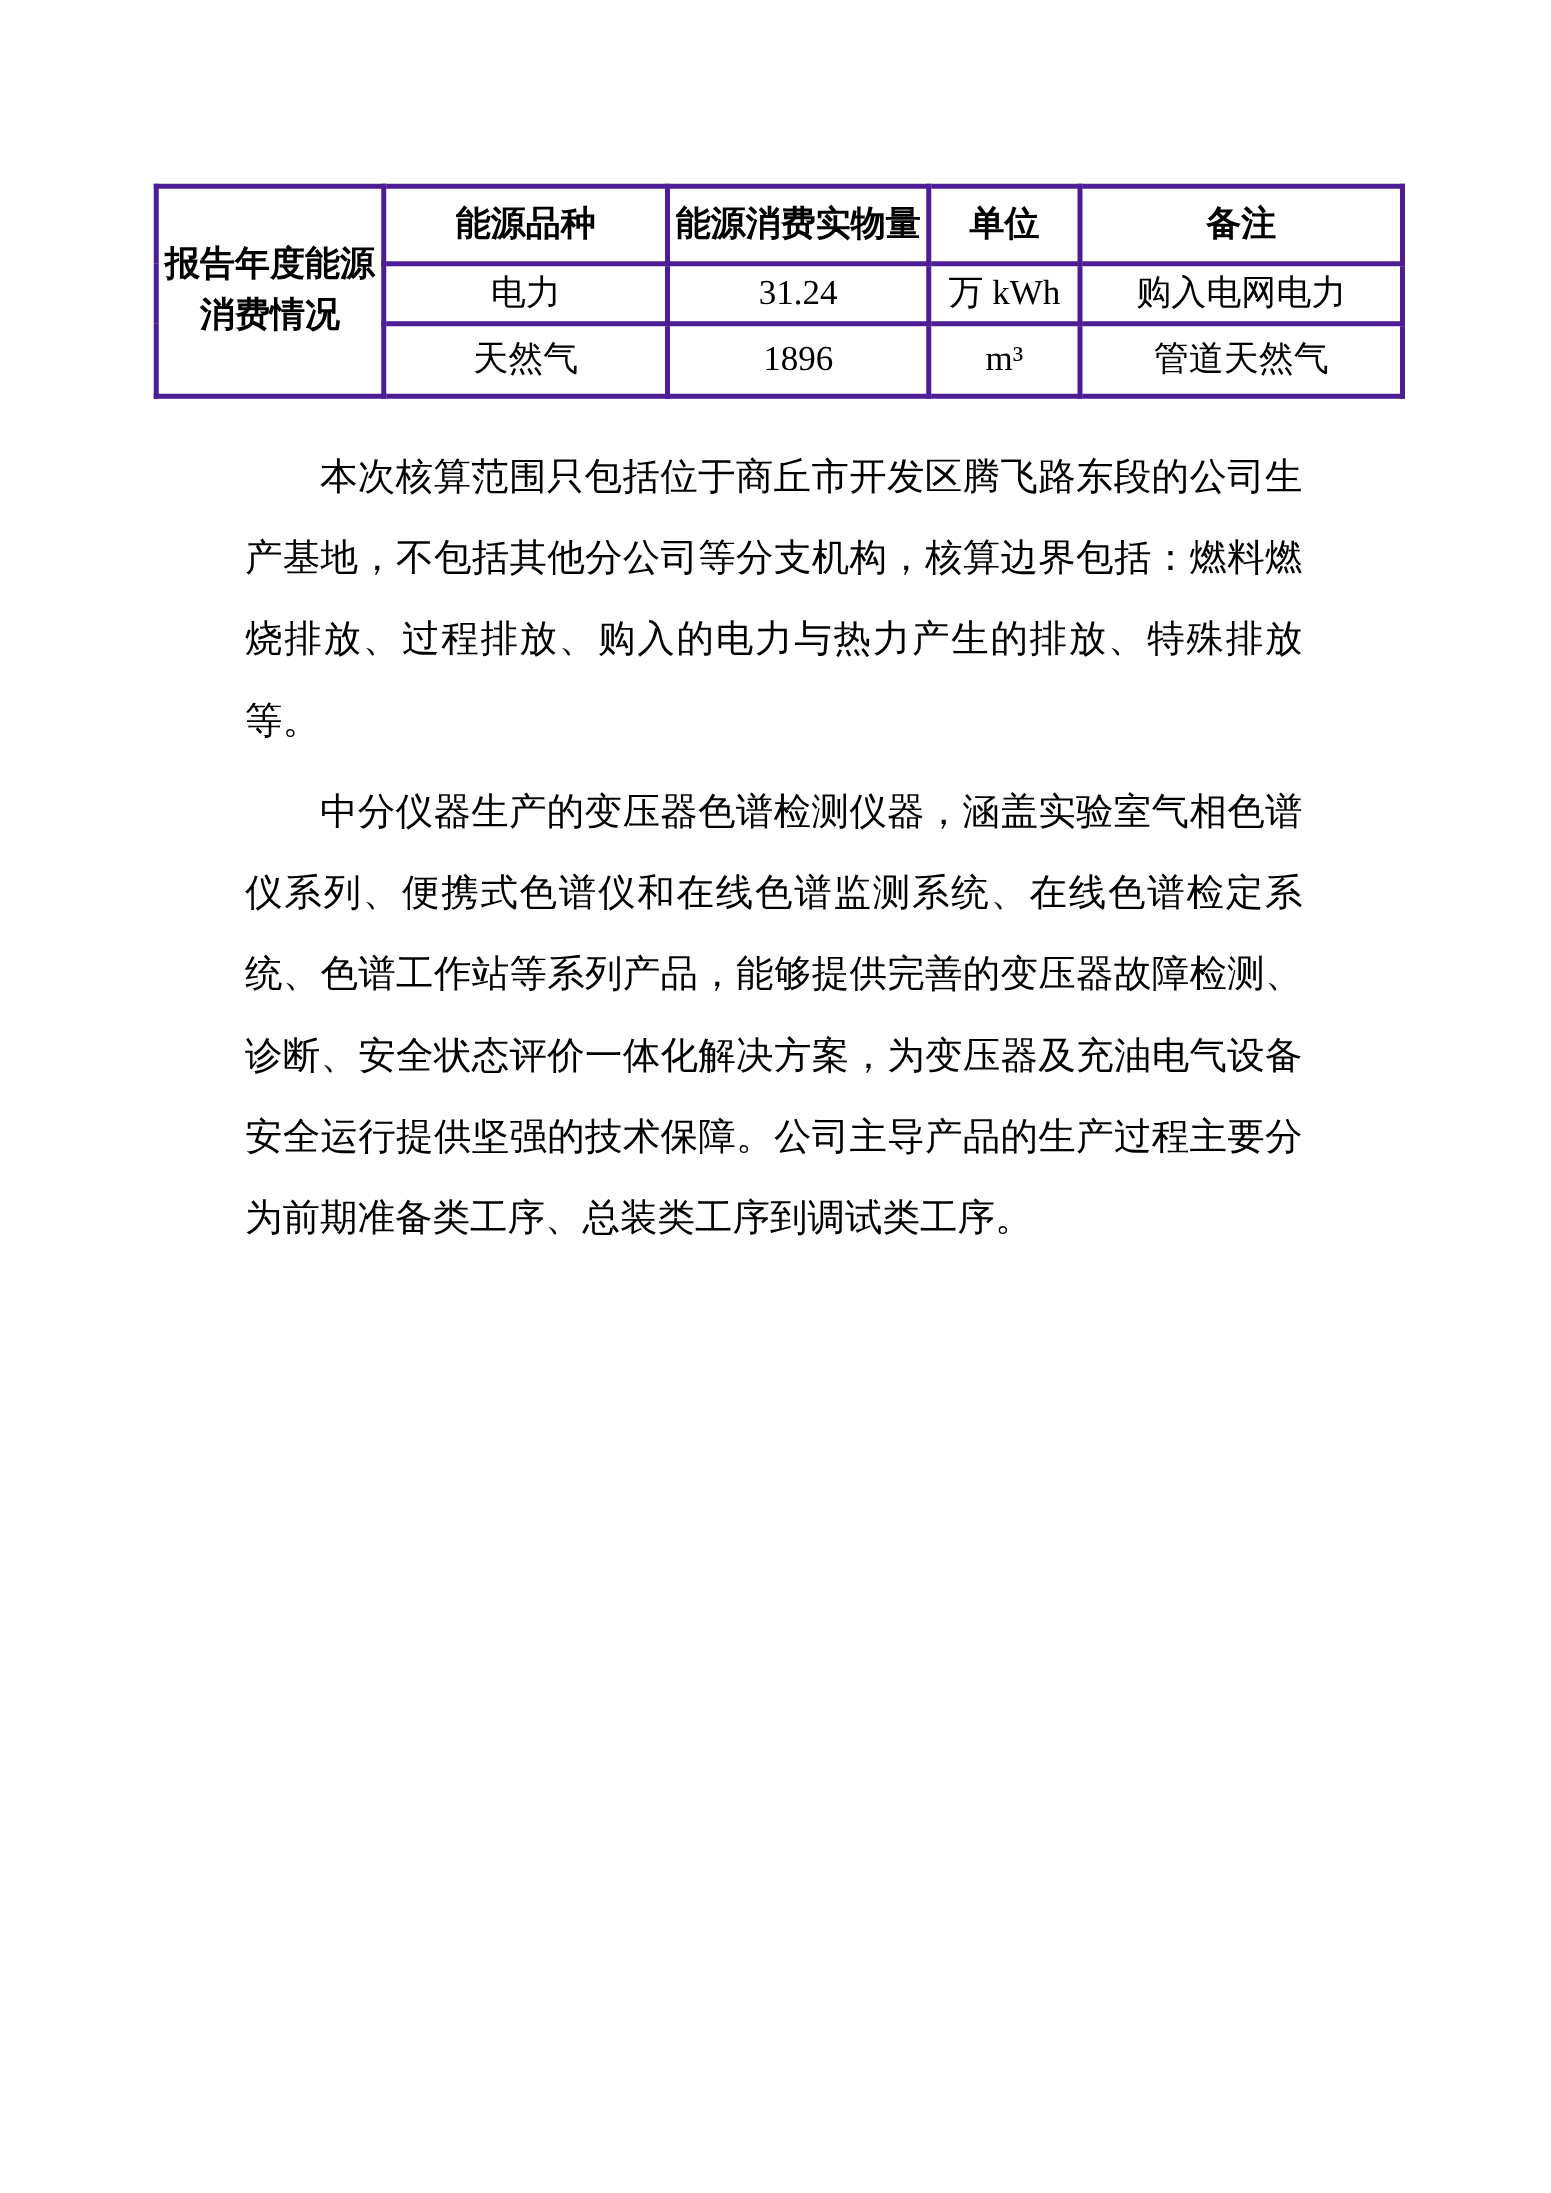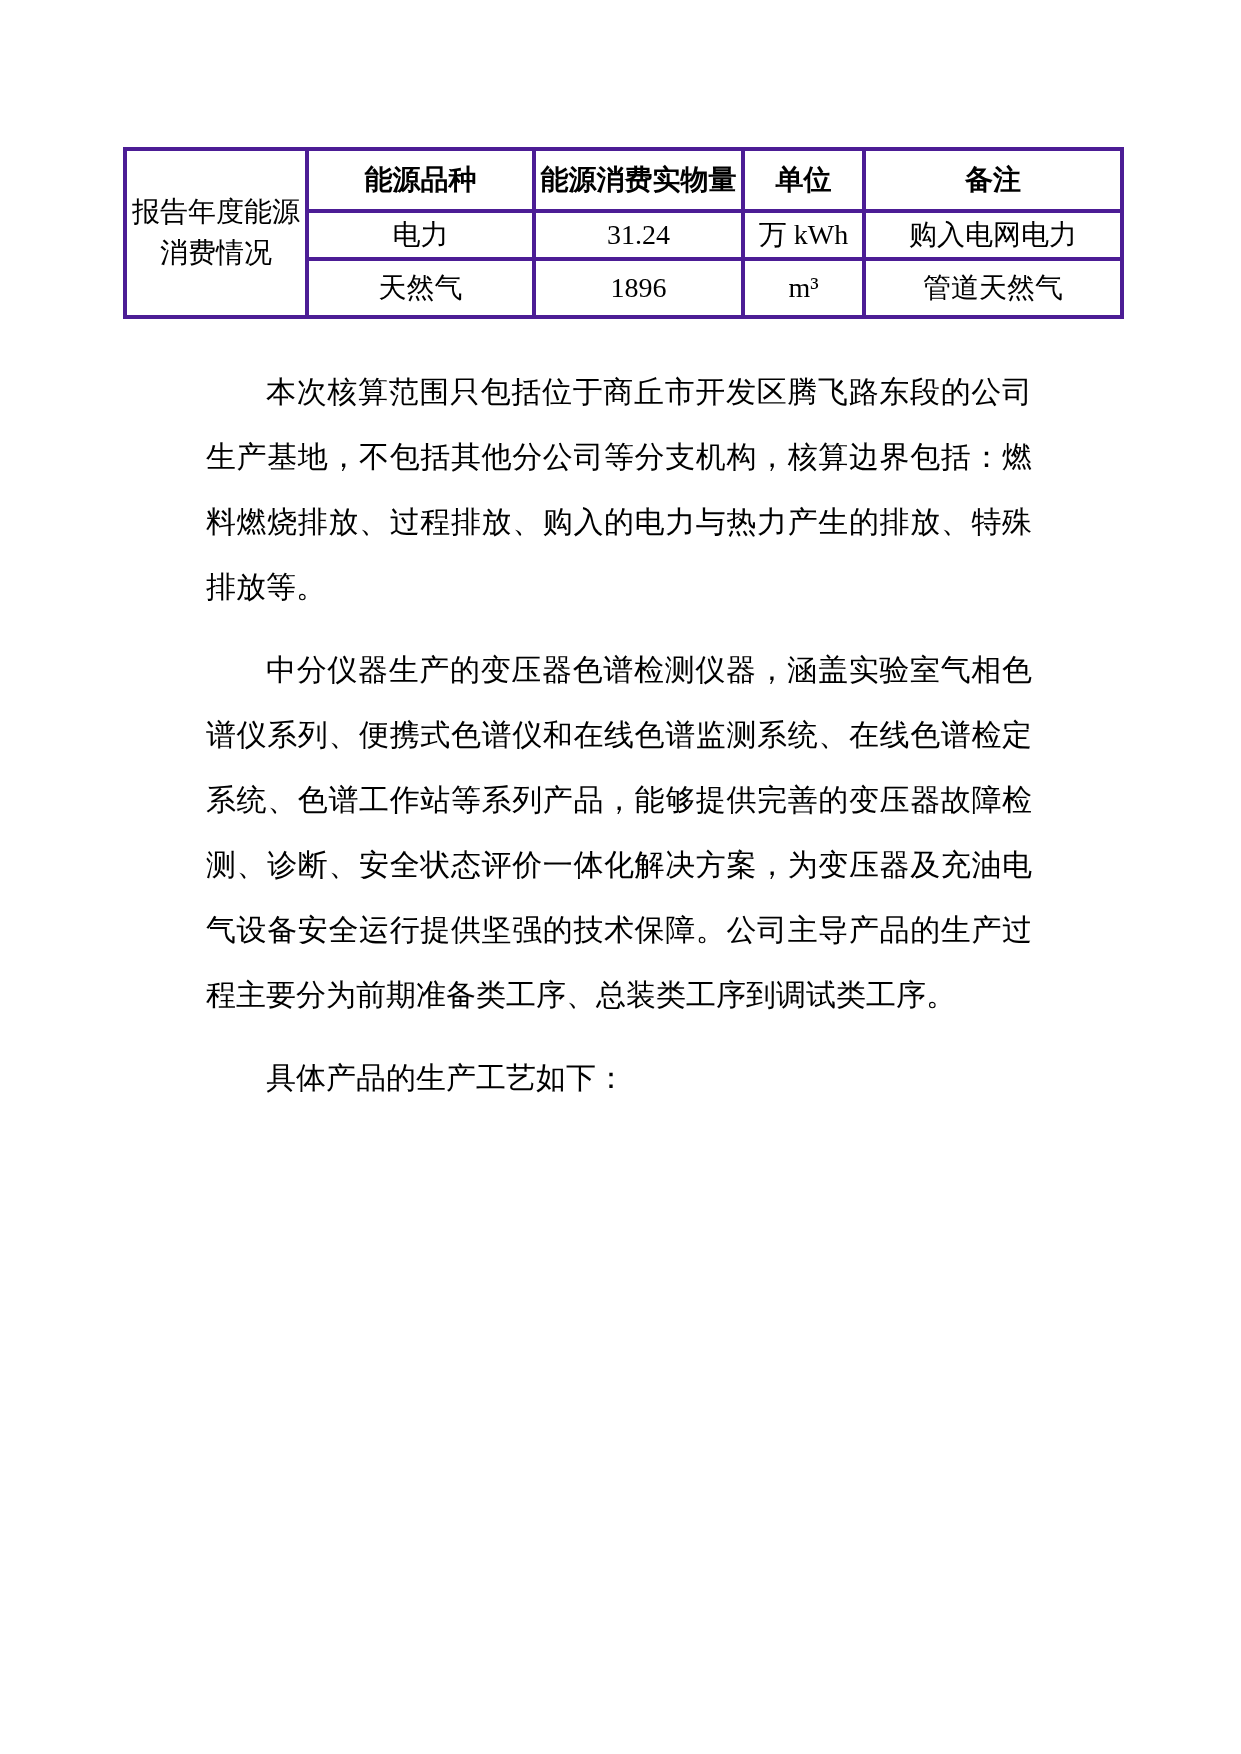--- a/index.html
+++ b/index.html
@@ -22,40 +22,40 @@
   .energy-table td, .energy-table th {
     border:4px solid #4c1d95;
     text-align:center;
     vertical-align:middle;
     font-size:28px;
     font-weight:normal;
     padding:0 4px;
     line-height:1.45;
   }
   .energy-table .hdr { font-weight:bold; }
-  .energy-table .rowlabel { font-weight:normal; }
+  .energy-table .rowlabel { font-weight:bold; }
   .energy-table tr.r-head { height:62px; }
   .energy-table tr.r-1 { height:48px; }
   .energy-table tr.r-2 { height:58px;margin-top:16px; }
 
   .text-block {
     position:absolute;
     left:188px; top:341px;
     width:862px;
     font-size:30px;
     line-height:65px;
   }
   .sec-heading {
     font-weight:bold;
     text-indent:55px;
     margin:0;
     text-align:left;
   }
   .body-para {
-    margin:18px;
+    margin:8px;
     text-indent:60px;
     text-align:justify;
   }
   .body-para.last-short { text-align:left; }
 </style>
 </head>
 <body>
 
 <div class="page">
 
@@ -91,17 +91,16 @@
     </table>
 
   <div class="text-block">
 
 
     <p class="body-para">本次核算范围只包括位于商丘市开发区腾飞路东段的公司生产基地，不包括其他分公司等分支机构，核算边界包括：燃料燃烧排放、过程排放、购入的电力与热力产生的排放、特殊排放等。</p>
 
 
     <p class="body-para">中分仪器生产的变压器色谱检测仪器，涵盖实验室气相色谱仪系列、便携式色谱仪和在线色谱监测系统、在线色谱检定系统、色谱工作站等系列产品，能够提供完善的变压器故障检测、诊断、安全状态评价一体化解决方案，为变压器及充油电气设备安全运行提供坚强的技术保障。公司主导产品的生产过程主要分为前期准备类工序、总装类工序到调试类工序。</p>
 
-    <p class="body-para last-short">具体产品的生产工艺如下：</p>
 
   </div>
 
 </div>
 
 </body></html>

